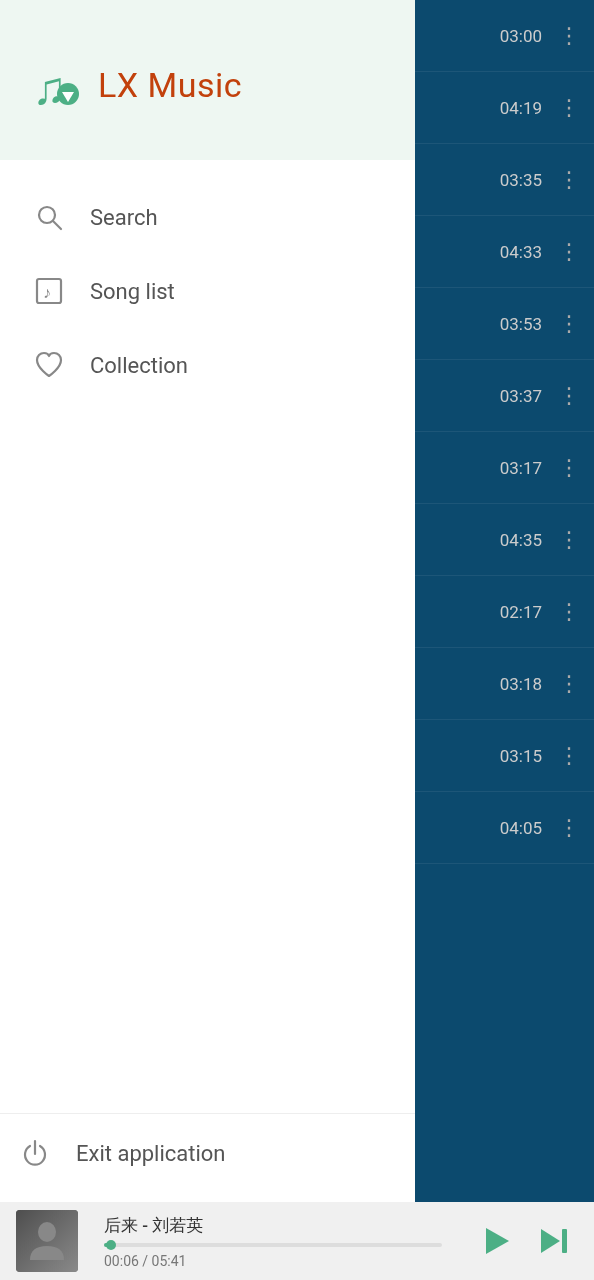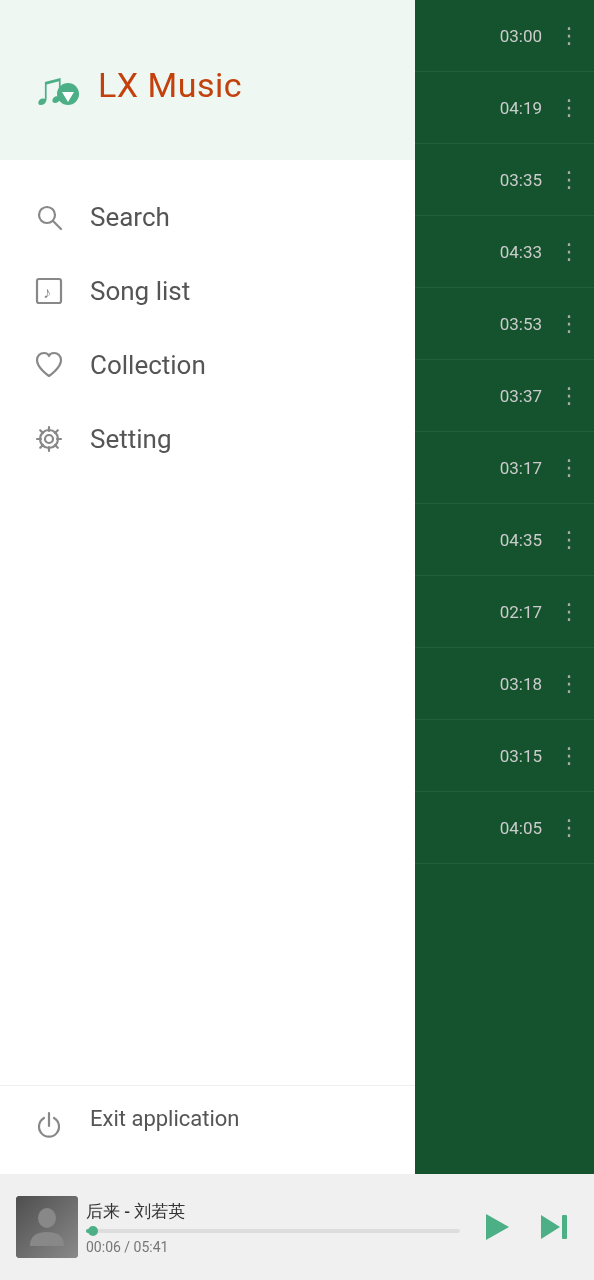--- a/index.html
+++ b/index.html
@@ -79,46 +79,47 @@
     .nav-icon {
       width: 38px;
       height: 38px;
       display: flex;
       align-items: center;
       justify-content: center;
       flex-shrink: 0;
     }
 
     .nav-label {
-      font-size: 26px;
+      font-size: 22px;
       color: #555;
       font-weight: 400;
     }
 
     .nav-item.active .nav-label {
       color: #4caf85;
     }
 
     .sidebar-footer {
-      padding: 20px 30px 30px 30px;
+      padding: 20px 30px 30px 16px;
       border-top: 1px solid #eee;
       display: flex;
+      align-items: center;
       gap: 22px;
       cursor: pointer;
     }
 
     .footer-label {
       font-size: 22px;
       color: #555;
     }
 
     
     .right-panel {
       flex: 1;
-      background: #14532d;
+      background: #0c4a6e;
       display: flex;
       flex-direction: column;
       overflow: hidden;
     }
 
     .song-list {
       flex: 1;
       overflow-y: auto;
       display: flex;
       flex-direction: column;
@@ -143,26 +144,26 @@
 
     .more-icon {
       color: #aaa;
       font-size: 22px;
       cursor: pointer;
       padding: 4px;
     }
 
     
     .player-bar {
-      height: 106px;
+      height: 78px;
       background: #f0f0f0;
       display: flex;
       align-items: center;
       padding: 0 16px;
-      gap: 8px;
+      gap: 26px;
       flex-shrink: 0;
     }
 
     .album-art {
       width: 62px;
       height: 62px;
       border-radius: 4px;
       background: #888;
       overflow: hidden;
       flex-shrink: 0;
@@ -293,30 +294,20 @@
 
       <div class="nav-item">
         <div class="nav-icon">
           <svg width="30" height="30" viewBox="0 0 30 30" fill="none" stroke="#888" stroke-width="2.2" stroke-linecap="round" stroke-linejoin="round">
             <path d="M15 26 C15 26 3 18 3 10 C3 6 6 3 10 3 C12.5 3 14.5 4.5 15 6 C15.5 4.5 17.5 3 20 3 C24 3 27 6 27 10 C27 18 15 26 15 26Z"></path>
           </svg>
         </div>
         <span class="nav-label">Collection</span>
       </div>
 
-      <div class="nav-item">
-        <div class="nav-icon">
-          <svg width="30" height="30" viewBox="0 0 30 30" fill="none" stroke="#888" stroke-width="2.2" stroke-linecap="round" stroke-linejoin="round">
-            <circle cx="15" cy="15" r="4"></circle>
-            <path d="M15 3 L15 7 M15 23 L15 27 M3 15 L7 15 M23 15 L27 15 M6.2 6.2 L9 9 M21 21 L23.8 23.8 M23.8 6.2 L21 9 M9 21 L6.2 23.8"></path>
-            <circle cx="15" cy="15" r="9" fill="none"></circle>
-          </svg>
-        </div>
-        <span class="nav-label">Setting</span>
-      </div>
     </nav>
 
     <div class="sidebar-footer">
       <div class="nav-icon">
         <svg width="30" height="30" viewBox="0 0 30 30" fill="none" stroke="#888" stroke-width="2.2" stroke-linecap="round">
           <path d="M10 8 A10 10 0 1 0 20 8"></path>
           <line x1="15" y1="3" x2="15" y2="16"></line>
         </svg>
       </div>
       <span class="footer-label">Exit application</span>

